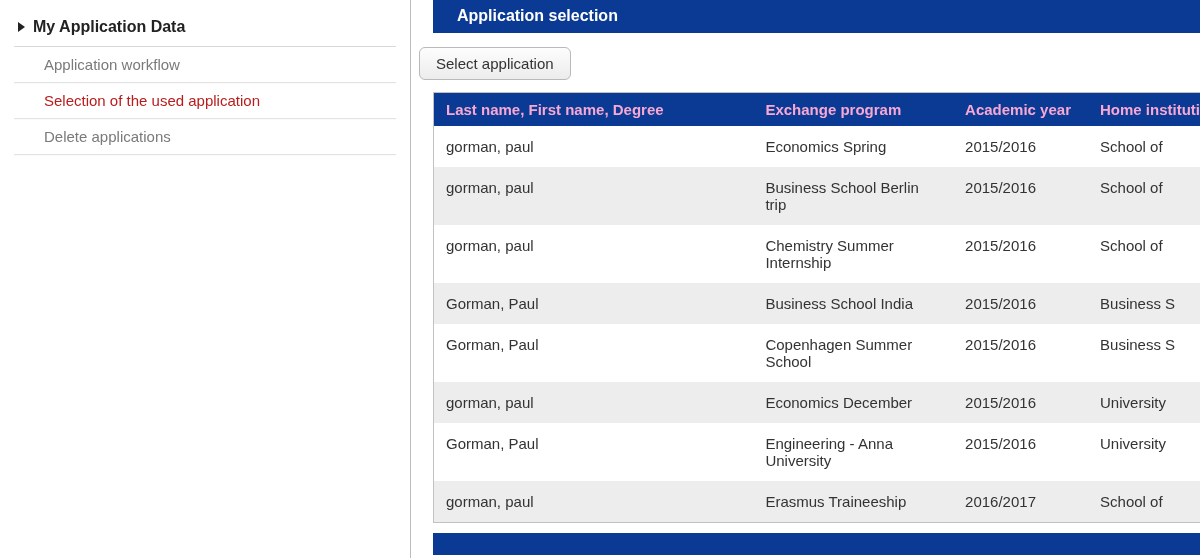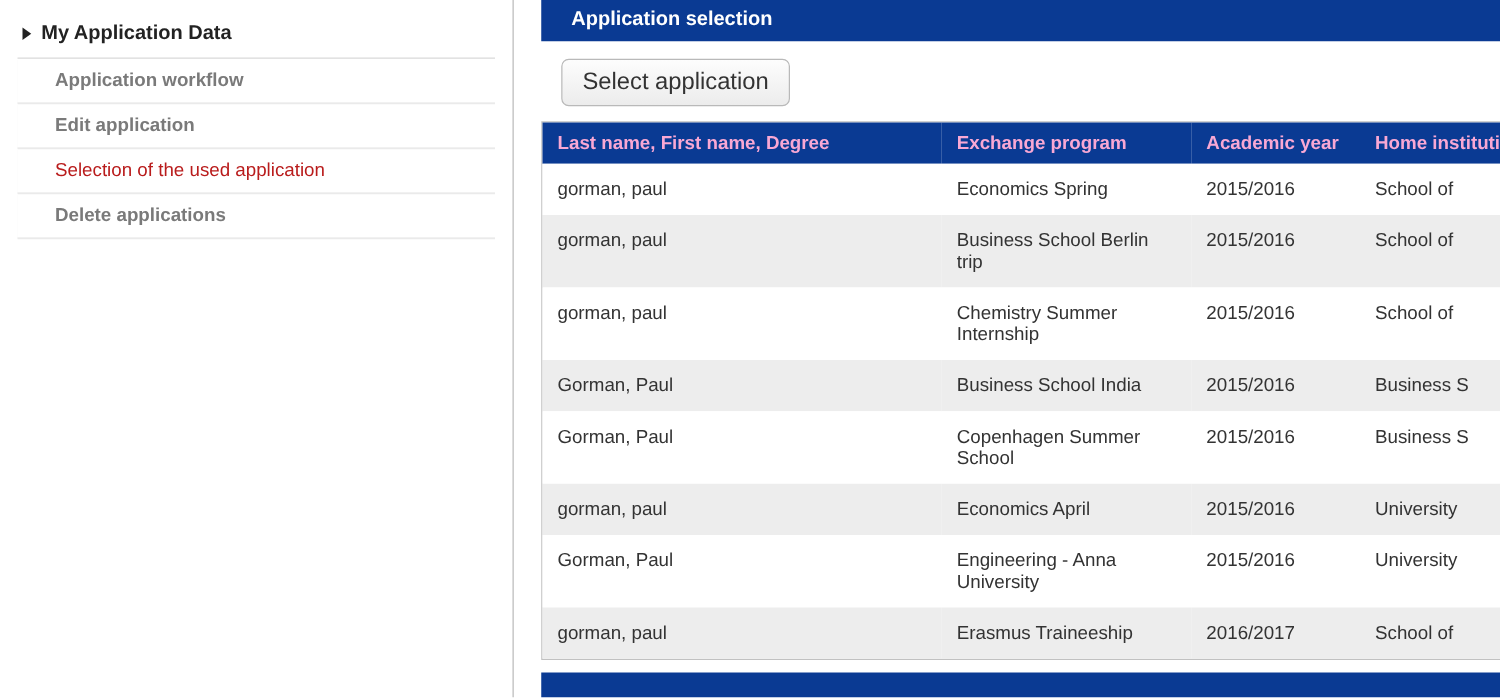--- a/index.html
+++ b/index.html
@@ -42,21 +42,20 @@
     border-bottom: 5px solid transparent;
     border-left: 7px solid #222;
   }
   .nav-item {
     padding: 9px 4px 9px 30px;
     border-bottom: 1px solid #e3e3e3;
     color: #7a7a7a;
     font-size: 15px;
     cursor: pointer;
     box-shadow: 0 1px 0 rgba(0,0,0,0.02);
-    font-weight: bold;
   }
   .nav-item.active {
     font-weight: normal;
     color: #b91c1c;
   }
   .vdiv {
     width: 1px;
     background: #bcbcbc;
     flex-shrink: 0;
     margin-top: 0;
@@ -71,24 +70,24 @@
     color: #fff;
     font-weight: bold;
     font-size: 16px;
     padding: 7px 18px 8px 24px;
     margin: 0 0 14px 22px;
   }
   .select-btn {
     background: linear-gradient(#fdfdfd, #ececec);
     border: 1px solid #b9b9b9;
     border-radius: 6px;
-    font-size: 19px;
+    font-size: 15px;
     color: #333;
     padding: 7px 16px;
-    margin: 0 0 12px 38px;
+    margin: 0 0 12px 8px;
     cursor: pointer;
     font-family: inherit;
   }
   table.data {
     border-collapse: collapse;
     width: 805px;
     margin-left: 0;
   }
   table.data th {
     background: #0a3a93;
@@ -136,21 +135,20 @@
 
 <div class="page">
 
   <div class="sidebar">
     <div class="nav-section">
       <div class="nav-header">
         <span class="tri"></span>
         <span>My Application Data</span>
       </div>
       <div class="nav-item">Application workflow</div>
-      <div class="nav-item">Edit application</div>
       <div class="nav-item active">Selection of the used application</div>
       <div class="nav-item">Delete applications</div>
     </div>
 
   </div>
 
   <div class="vdiv"></div>
 
   <div class="main right-clip">
     <div class="panel-title">Application selection</div>
@@ -194,21 +192,21 @@
               <td>Business S</td>
             </tr>
             <tr>
               <td>Gorman, Paul</td>
               <td>Copenhagen Summer School</td>
               <td>2015/2016</td>
               <td>Business S</td>
             </tr>
             <tr>
               <td>gorman, paul</td>
-              <td>Economics April</td>
+              <td>Economics December</td>
               <td>2015/2016</td>
               <td>University</td>
             </tr>
             <tr>
               <td>Gorman, Paul</td>
               <td>Engineering - Anna University</td>
               <td>2015/2016</td>
               <td>University</td>
             </tr>
             <tr>

